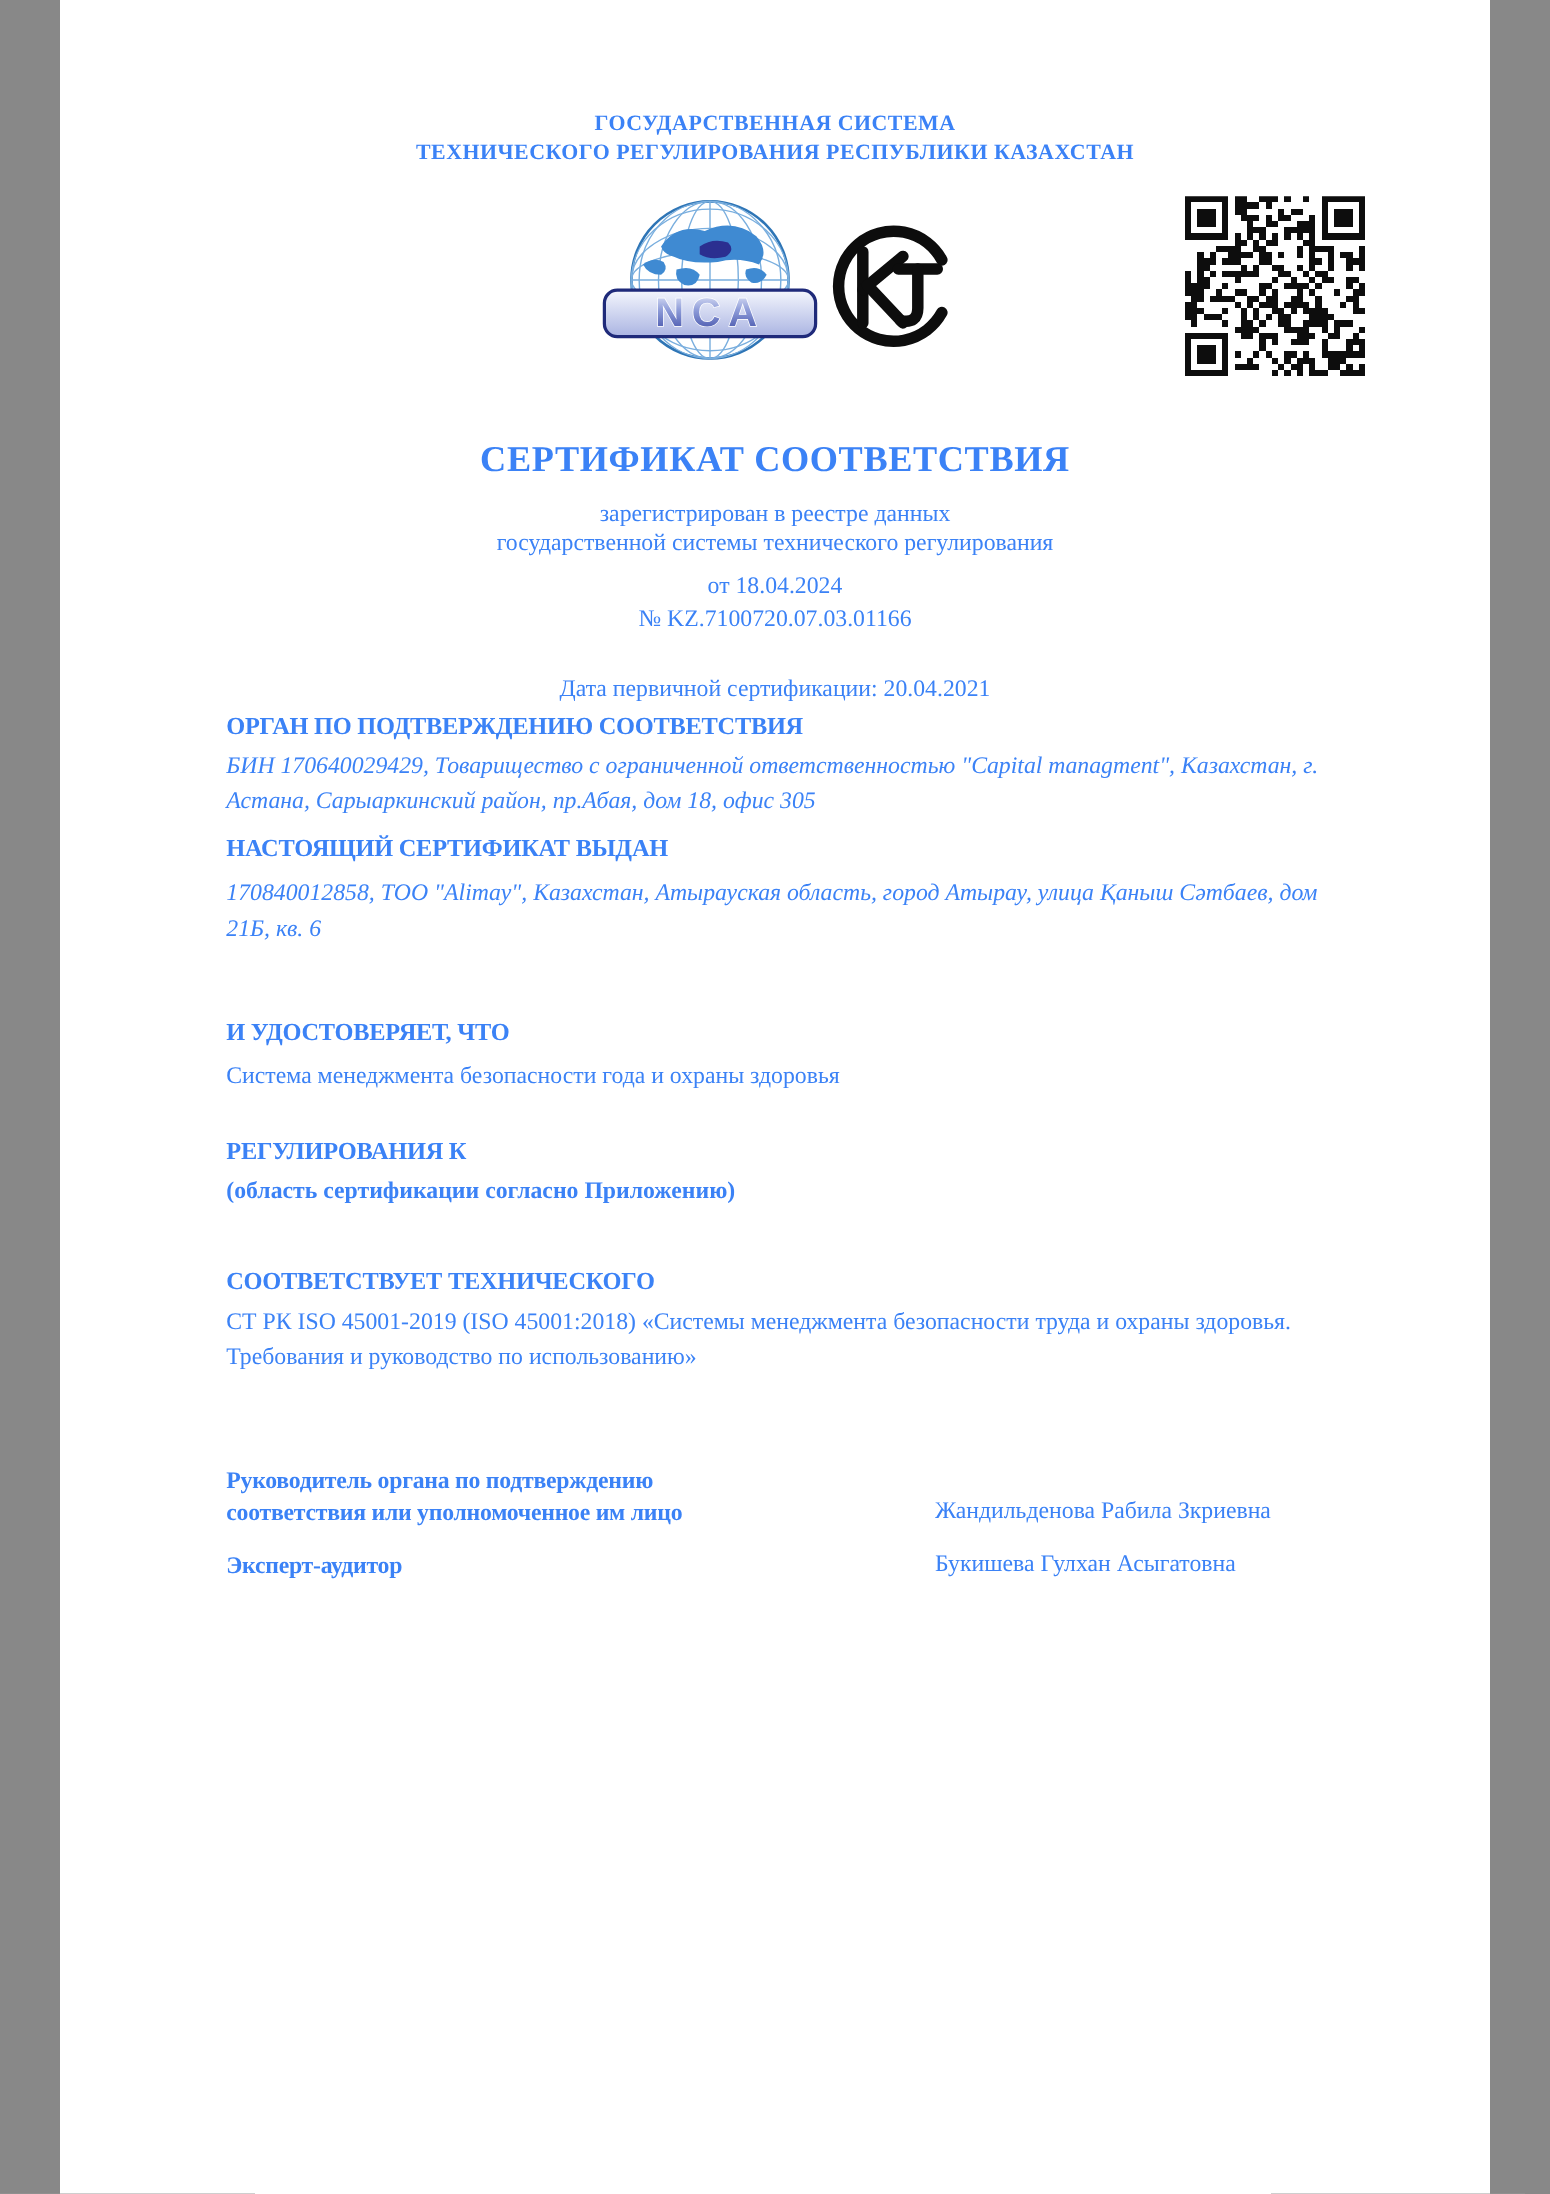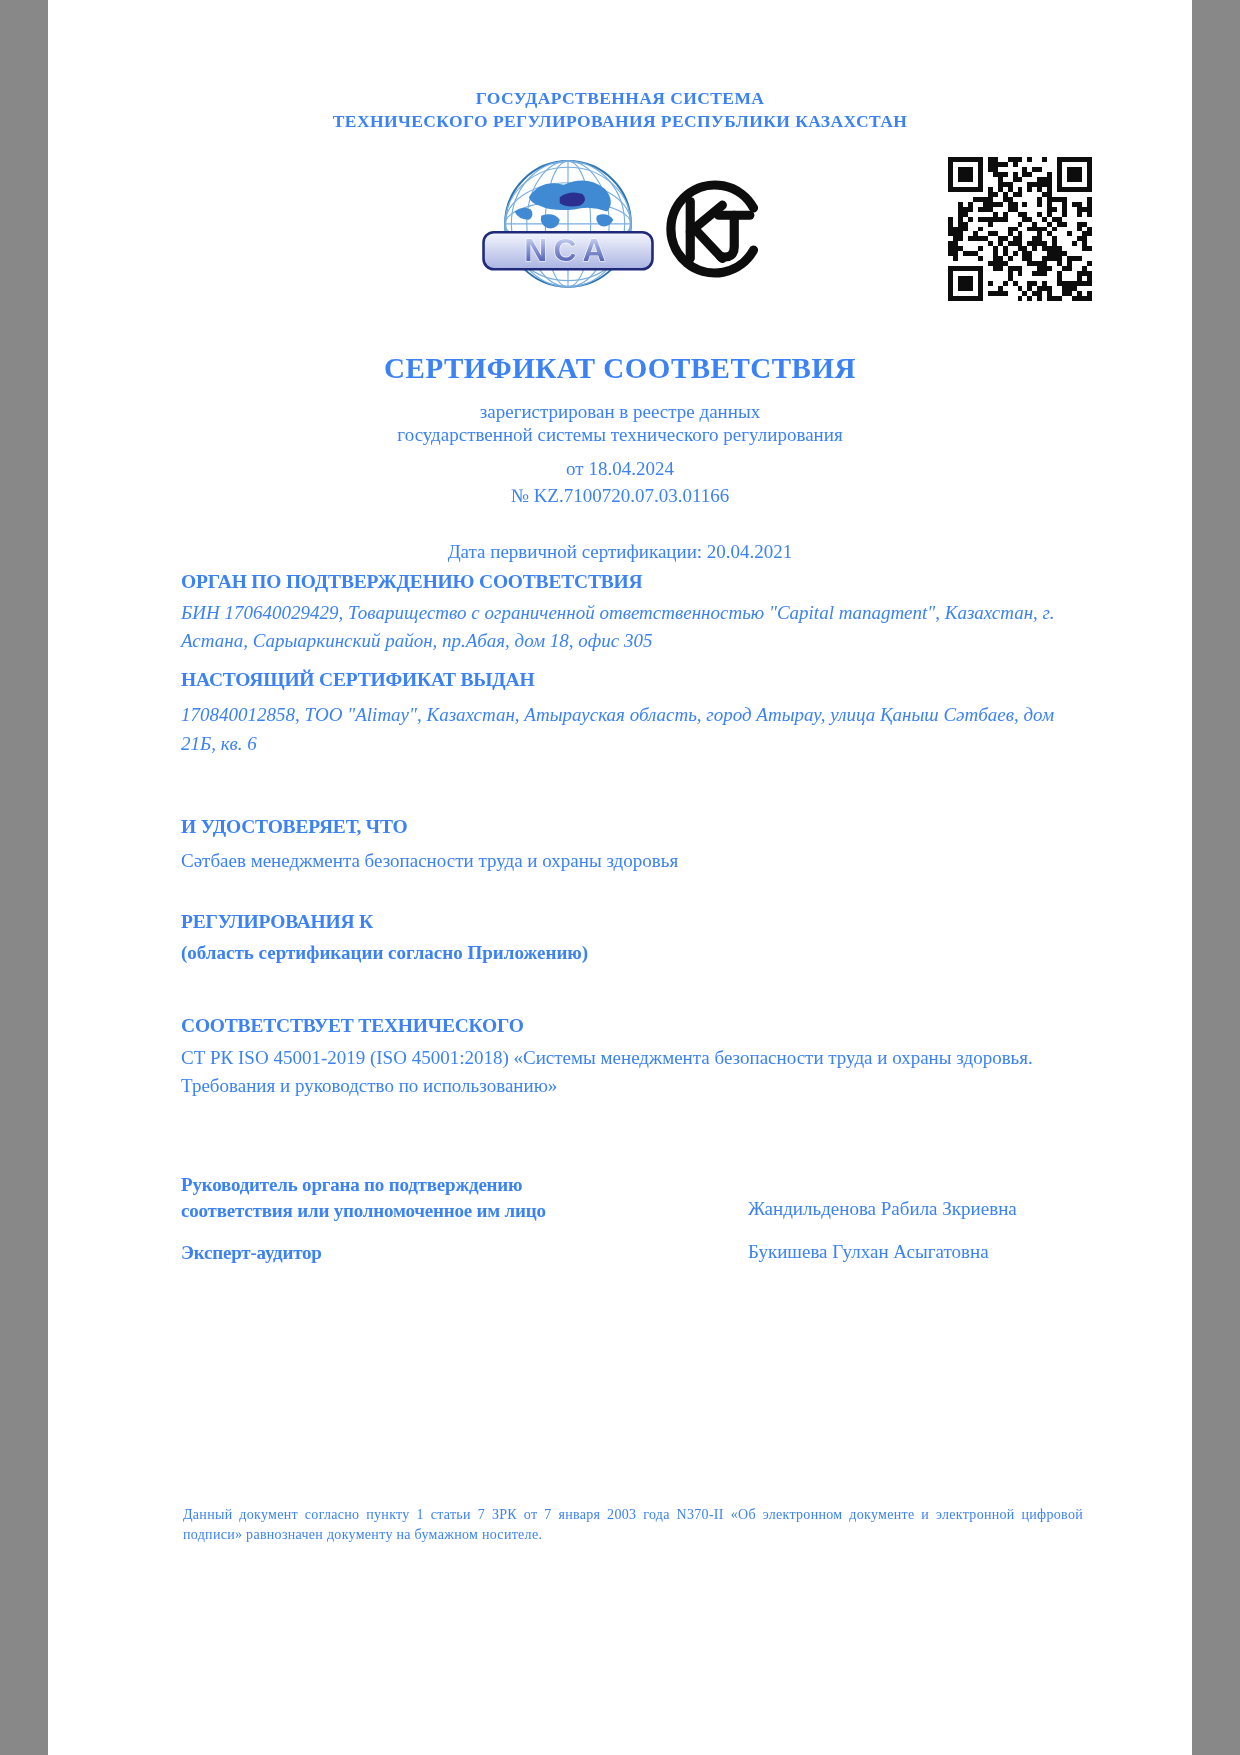--- a/index.html
+++ b/index.html
@@ -417,29 +417,28 @@
   <div class="abs center reg-line" style="top:485px">№ KZ.7100720.07.03.01166</div>
   <div class="abs center reg-line" style="top:541px">Дата первичной сертификации: 20.04.2021</div>
 
   <div class="abs sec-heading" style="top:571px">ОРГАН ПО ПОДТВЕРЖДЕНИЮ СООТВЕТСТВИЯ</div>
   <div class="abs sec-text italic" style="top:599px">БИН 170640029429, Товарищество с ограниченной ответственностью "Capital managment", Казахстан, г. Астана, Сарыаркинский район, пр.Абая, дом 18, офис 305</div>
 
   <div class="abs sec-heading" style="top:669px">НАСТОЯЩИЙ СЕРТИФИКАТ ВЫДАН</div>
   <div class="abs sec-text italic" style="top:700px;line-height:29px">170840012858, ТОО "Alimay", Казахстан, Атырауская область, город Атырау, улица Қаныш Сәтбаев, дом 21Б, кв. 6</div>
 
   <div class="abs sec-heading" style="top:816px">И УДОСТОВЕРЯЕТ, ЧТО</div>
-  <div class="abs sec-text" style="top:847px">Сәтбаев менеджмента безопасности труда и охраны здоровья</div>
+  <div class="abs sec-text" style="top:847px">Система менеджмента безопасности года и охраны здоровья</div>
 
   <div class="abs sec-heading" style="top:911px">РЕГУЛИРОВАНИЯ К</div>
   <div class="abs sec-text bold" style="top:939px">(область сертификации согласно Приложению)</div>
 
   <div class="abs sec-heading" style="top:1015px">СООТВЕТСТВУЕТ ТЕХНИЧЕСКОГО</div>
   <div class="abs sec-text" style="top:1044px;width:880px">СТ РК ISO 45001-2019 (ISO 45001:2018) «Системы менеджмента безопасности труда и охраны здоровья. Требования и руководство по использованию»</div>
 
   <div class="abs sig-role" style="top:1172px">Руководитель органа по подтверждению соответствия или уполномоченное им лицо</div>
   <div class="abs sig-name" style="top:1198px">Жандильденова Рабила Зкриевна</div>
 
   <div class="abs sig-role" style="top:1240px">Эксперт-аудитор</div>
   <div class="abs sig-name" style="top:1241px">Букишева Гулхан Асыгатовна</div>
 
-  <div class="abs footer-note" style="top:1505px">Данный документ согласно пункту 1 статьи 7 ЗРК от 7 января 2003 года N370-II «Об электронном документе и электронной цифровой подписи» равнозначен документу на бумажном носителе.</div>
 
 </div>
 
 </body></html>

